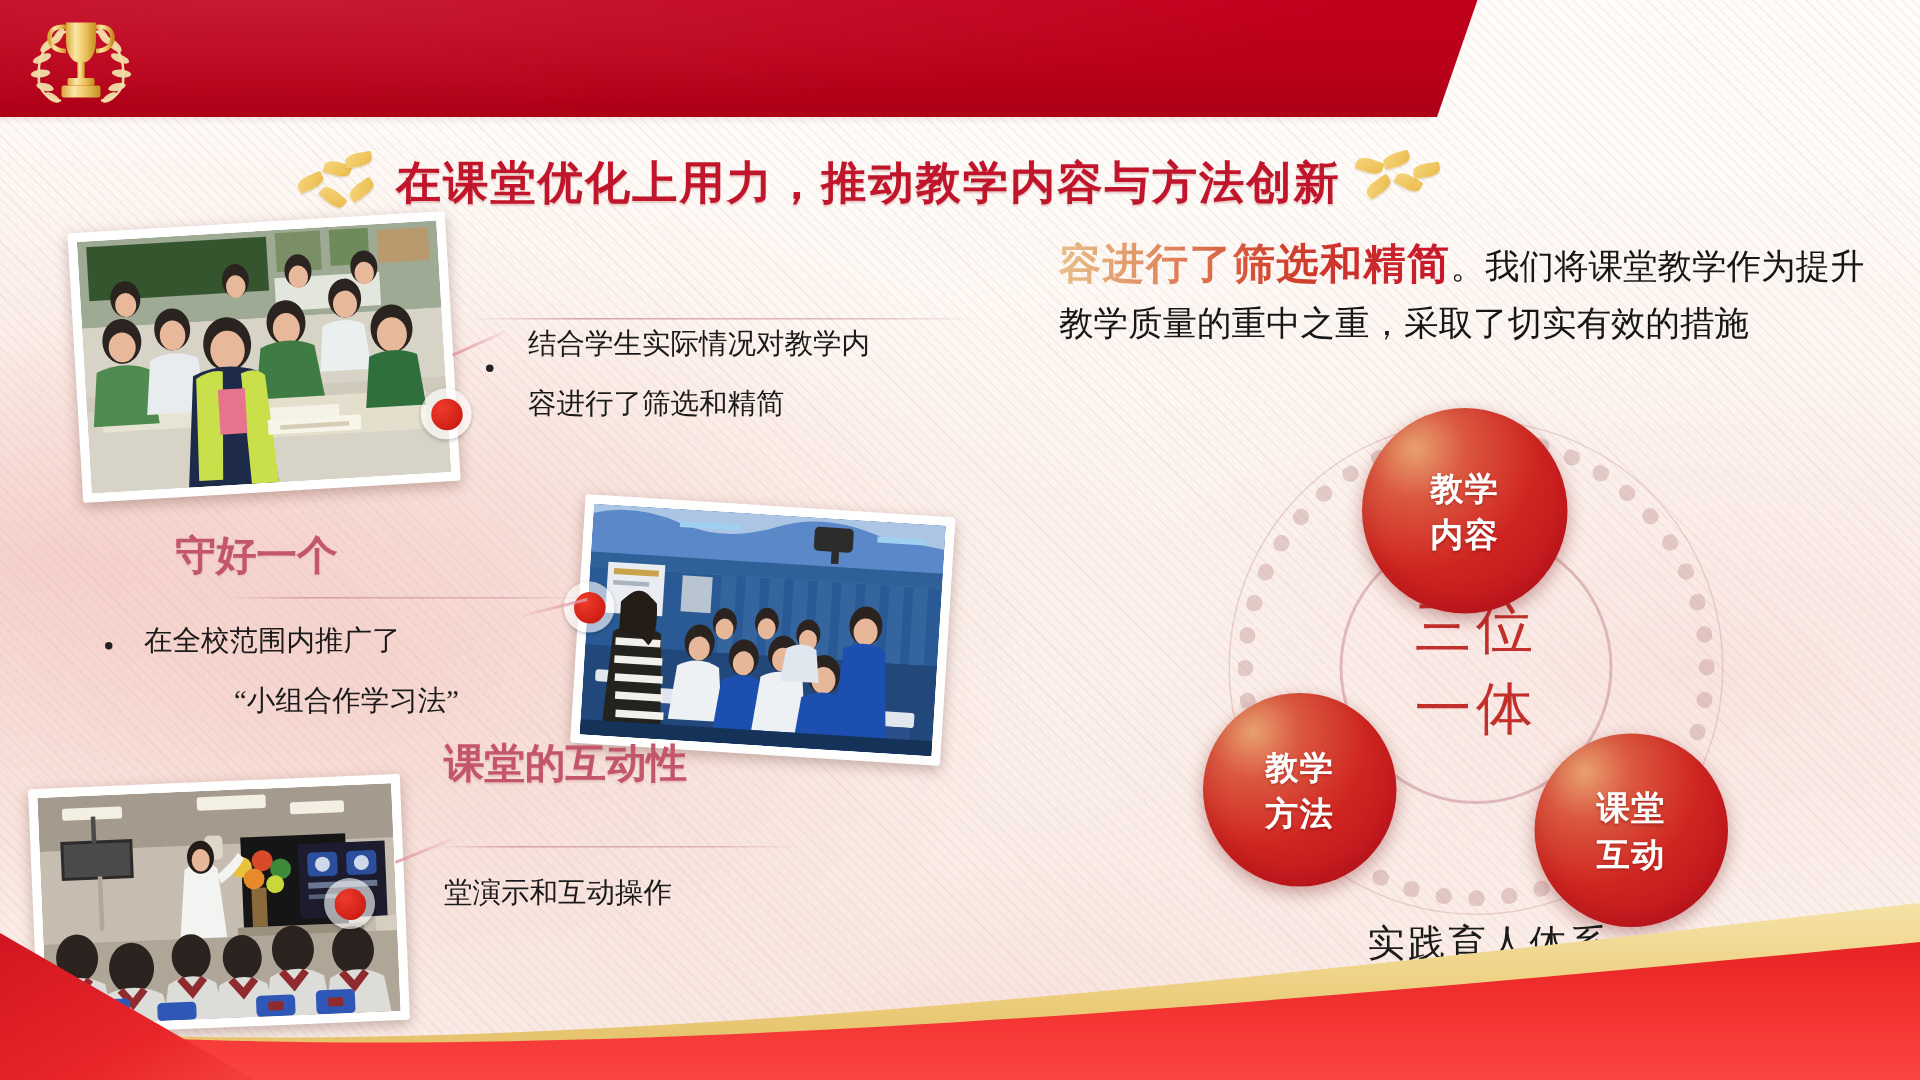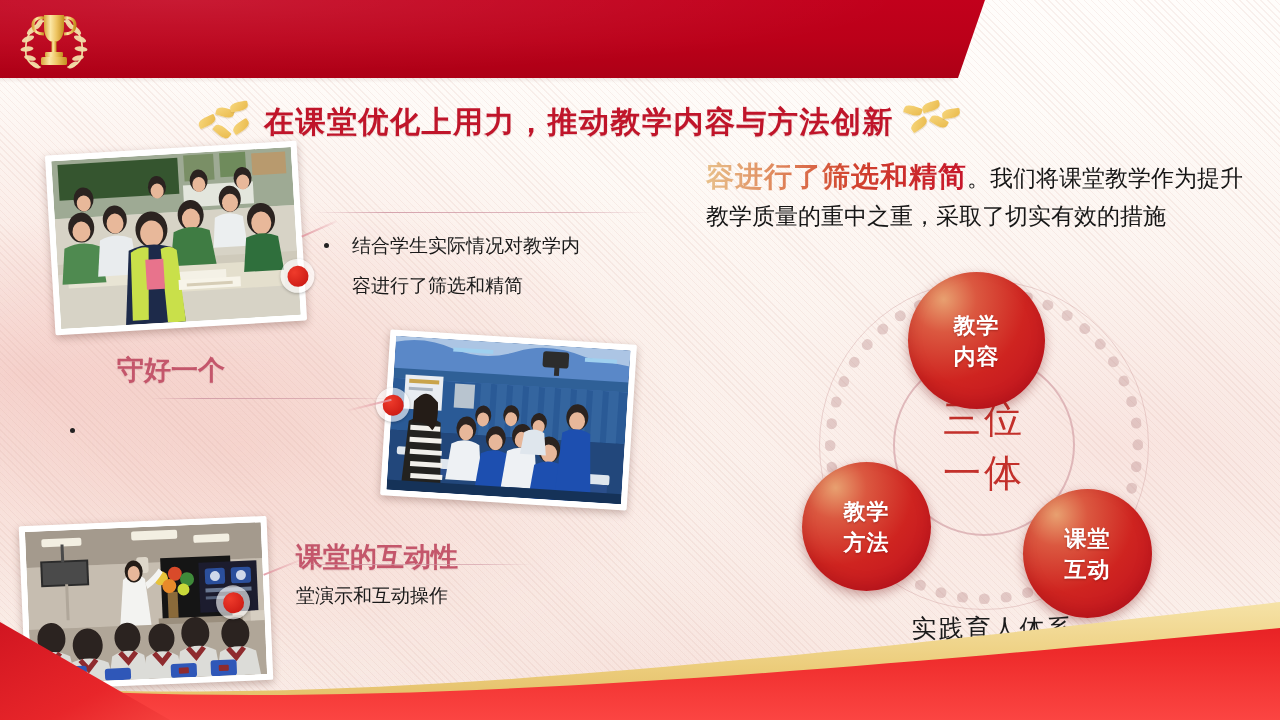--- a/index.html
+++ b/index.html
@@ -480,30 +480,34 @@
       </svg>
     </div>
     <div class="badge" style="right:20px; top:68px;">
         <i></i>
       </div>
   </div>
   <div class="badge-line" style="left:262px; top:566px; width:42px; transform:rotate(-22deg);"></div>
 
   <div class="sec-rule" style="left:312px; top:212px; width:340px;"></div>
   <div class="bullet-dot" style="left:324px; top:243px;"></div>
-  <div class="body-text" style="left:352px; top:226px; width:320px;">
+  <div class="body-text" style="left:352px; top:210px; width:320px;">
     <div>结合学生实际情况对教学内</div>
     <div>容进行了筛选和精简</div>
   </div>
 
   <div class="sec-head" style="left:117px; top:352px;">守好一个</div>
   <div class="sec-rule" style="left:150px; top:398px; width:240px;"></div>
   <div class="bullet-dot" style="left:70px; top:428px;"></div>
-
-  <div class="sec-head" style="left:296px; top:539px;text-align:center;">课堂的互动性</div>
+  <div class="body-text" style="left:96px; top:408px; width:270px; text-align:left;">
+    <div>在全校范围内推广了</div>
+    <div style="text-align:center;">“小组合作学习法”</div>
+  </div>
+
+  <div class="sec-head" style="left:296px; top:491px;text-align:center;">课堂的互动性</div>
   <div class="sec-rule" style="left:290px; top:564px; width:242px;"></div>
   <div class="body-text" style="left:296px; top:576px; width:330px;">
     <div>堂演示和互动操作</div>
   </div>
 
   <div class="rp"><span class="hl">容进行了筛选和精简</span><span>。我们将课堂教学作为提升教学质量的重中之重，采取了切实有效的措施</span></div>
 
   <div class="diagram">
     <div class="ring-outer"></div>
     <div class="ring-dots"></div>

